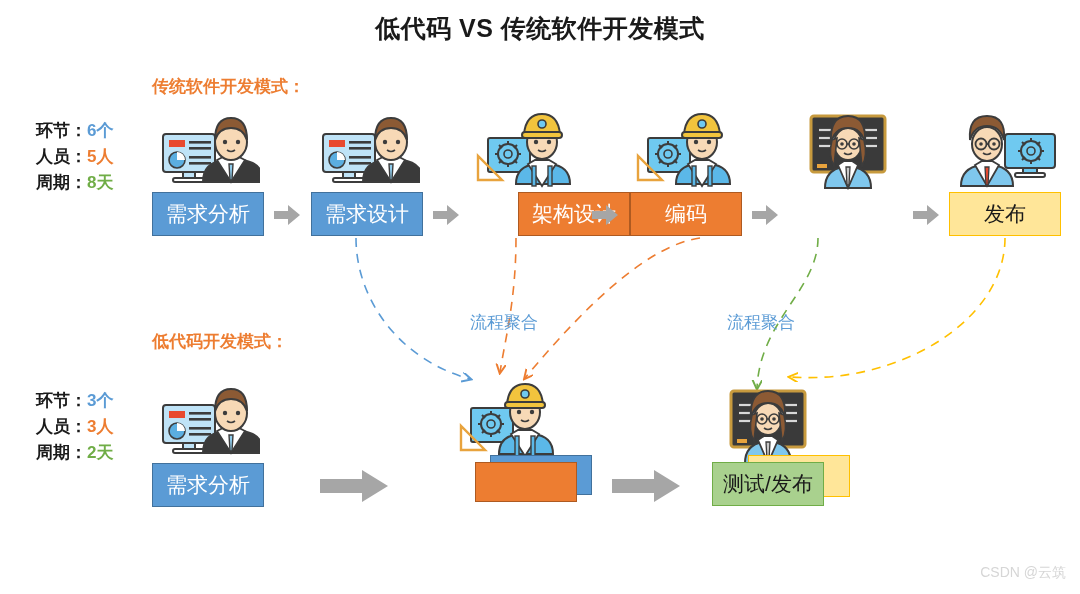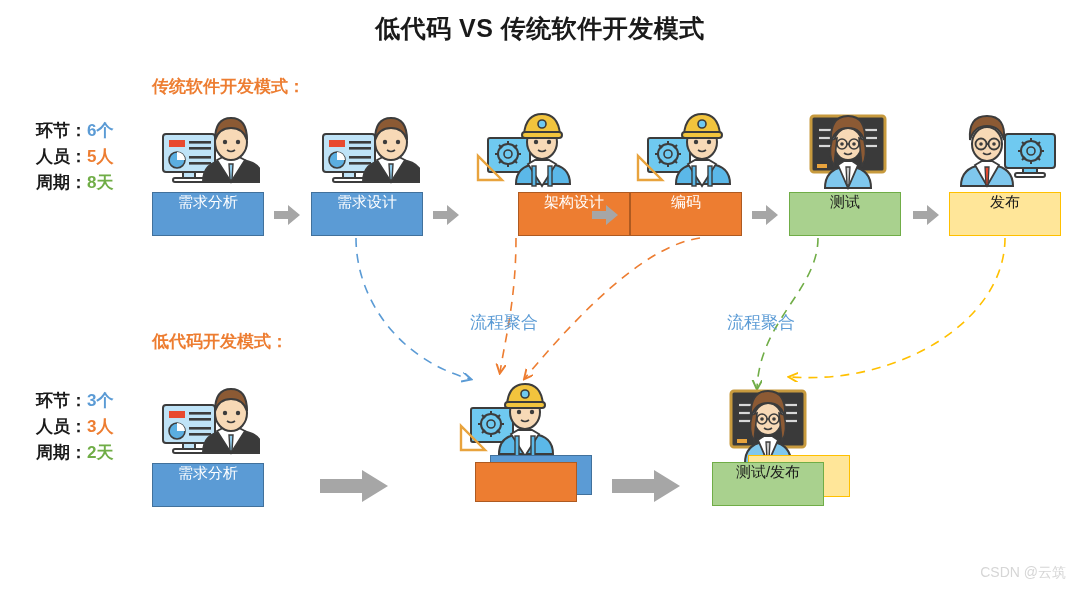--- a/index.html
+++ b/index.html
@@ -33,22 +33,22 @@
     font-size: 17px; font-weight: bold; color: #1a1a1a;
     line-height: 26px; white-space: nowrap;
   }
   .stat-key { color: #1a1a1a; margin-left: 18px; }
   .stat-val { font-weight: bold; }
   .v-blue { color: #5B9BD5; }
   .v-orange { color: #ED7D31; }
   .v-green { color: #70AD47; }
   .box {
     position: absolute;
-    display: flex; justify-content: center;
-    font-size: 15px; font-weight: normal;
+    display: flex; align-items: center; justify-content: center;
+    font-size: 21px; font-weight: normal;
     border-style: solid; border-width: 1px;
     white-space: nowrap;
   }
   .box.blue   { background: #5B9BD5; border-color: #41719C; color: #ffffff; }
   .box.orange { background: #ED7D31; border-color: #AE5A21; color: #ffffff; }
   .box.green  { background: #A9D18E; border-color: #70AD47; color: #1a1a1a; }
   .box.yellow { background: #FFE699; border-color: #FFC000; color: #1a1a1a; }
 
   .icon-holder { position: absolute; }
 
@@ -295,23 +295,20 @@
       <path d="M37,30 q-4,16 2,26 l3,-28 Z" fill="#8C5A34" stroke="#3C3C3C" stroke-width="1.6"></path>
       <path d="M69,30 q4,16 -2,26 l-3,-28 Z" fill="#8C5A34" stroke="#3C3C3C" stroke-width="1.6"></path>
       <circle cx="47" cy="34" r="5" fill="none" stroke="#3C3C3C" stroke-width="1.6"></circle>
       <circle cx="59" cy="34" r="5" fill="none" stroke="#3C3C3C" stroke-width="1.6"></circle>
       <line x1="52" y1="34" x2="54" y2="34" stroke="#3C3C3C" stroke-width="1.6"></line>
       <circle cx="47" cy="34" r="1.8" fill="#3C3C3C"></circle>
       <circle cx="59" cy="34" r="1.8" fill="#3C3C3C"></circle>
       <path d="M49,43 q4,3 8,0" fill="none" stroke="#3C3C3C" stroke-width="1.6"></path>
     </svg>
   </div>
-  <div class="box green" style="left:789px; top:192px; width:112px; height:44px;">
-    <span>测试</span>
-  </div>
 
   <div class="arrow-sm" style="left:911px; top:203px;">
     <svg width="30" height="24" viewBox="0 0 30 24">
       <path d="M2,8 L16,8 L16,2 L28,12 L16,22 L16,16 L2,16 Z" fill="#A6A6A6"></path>
     </svg>
   </div>
 
   <div class="icon-holder" style="left:955px; top:112px;">
     <svg width="105" height="78" viewBox="0 0 105 78">
       <rect x="50" y="22" width="50" height="34" rx="3" fill="#6FC9F0" stroke="#3C3C3C" stroke-width="2"></rect>

